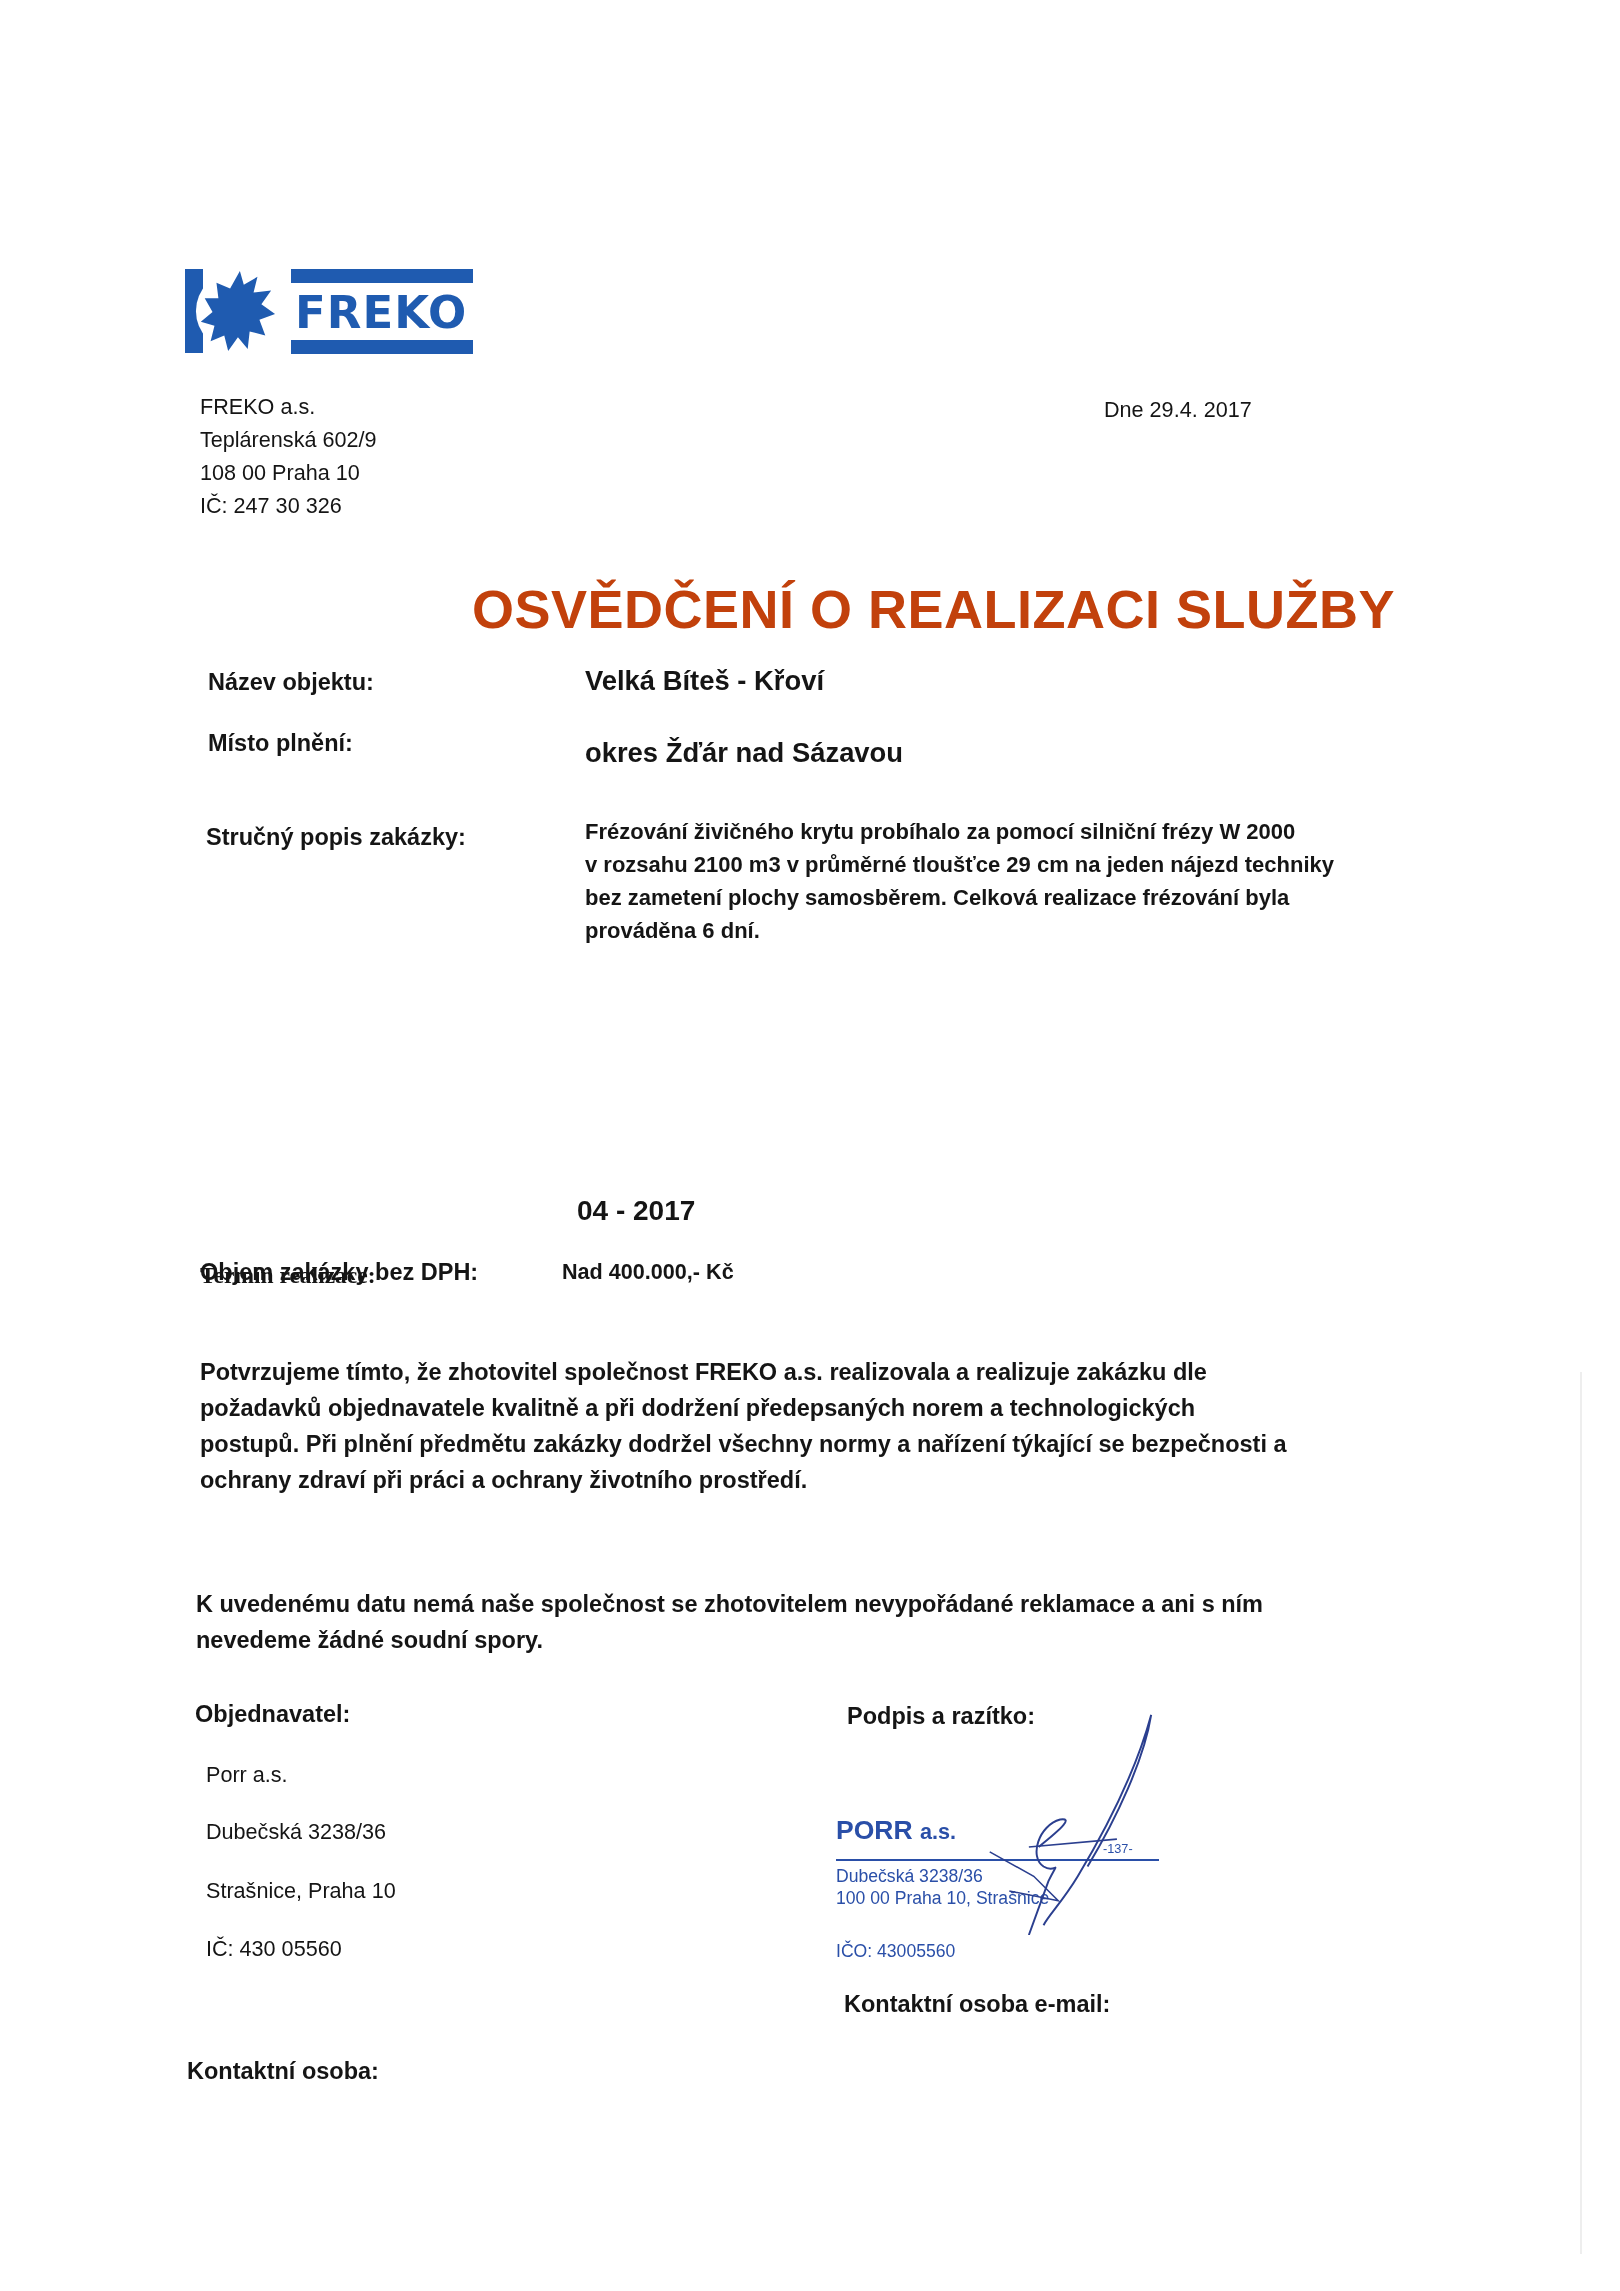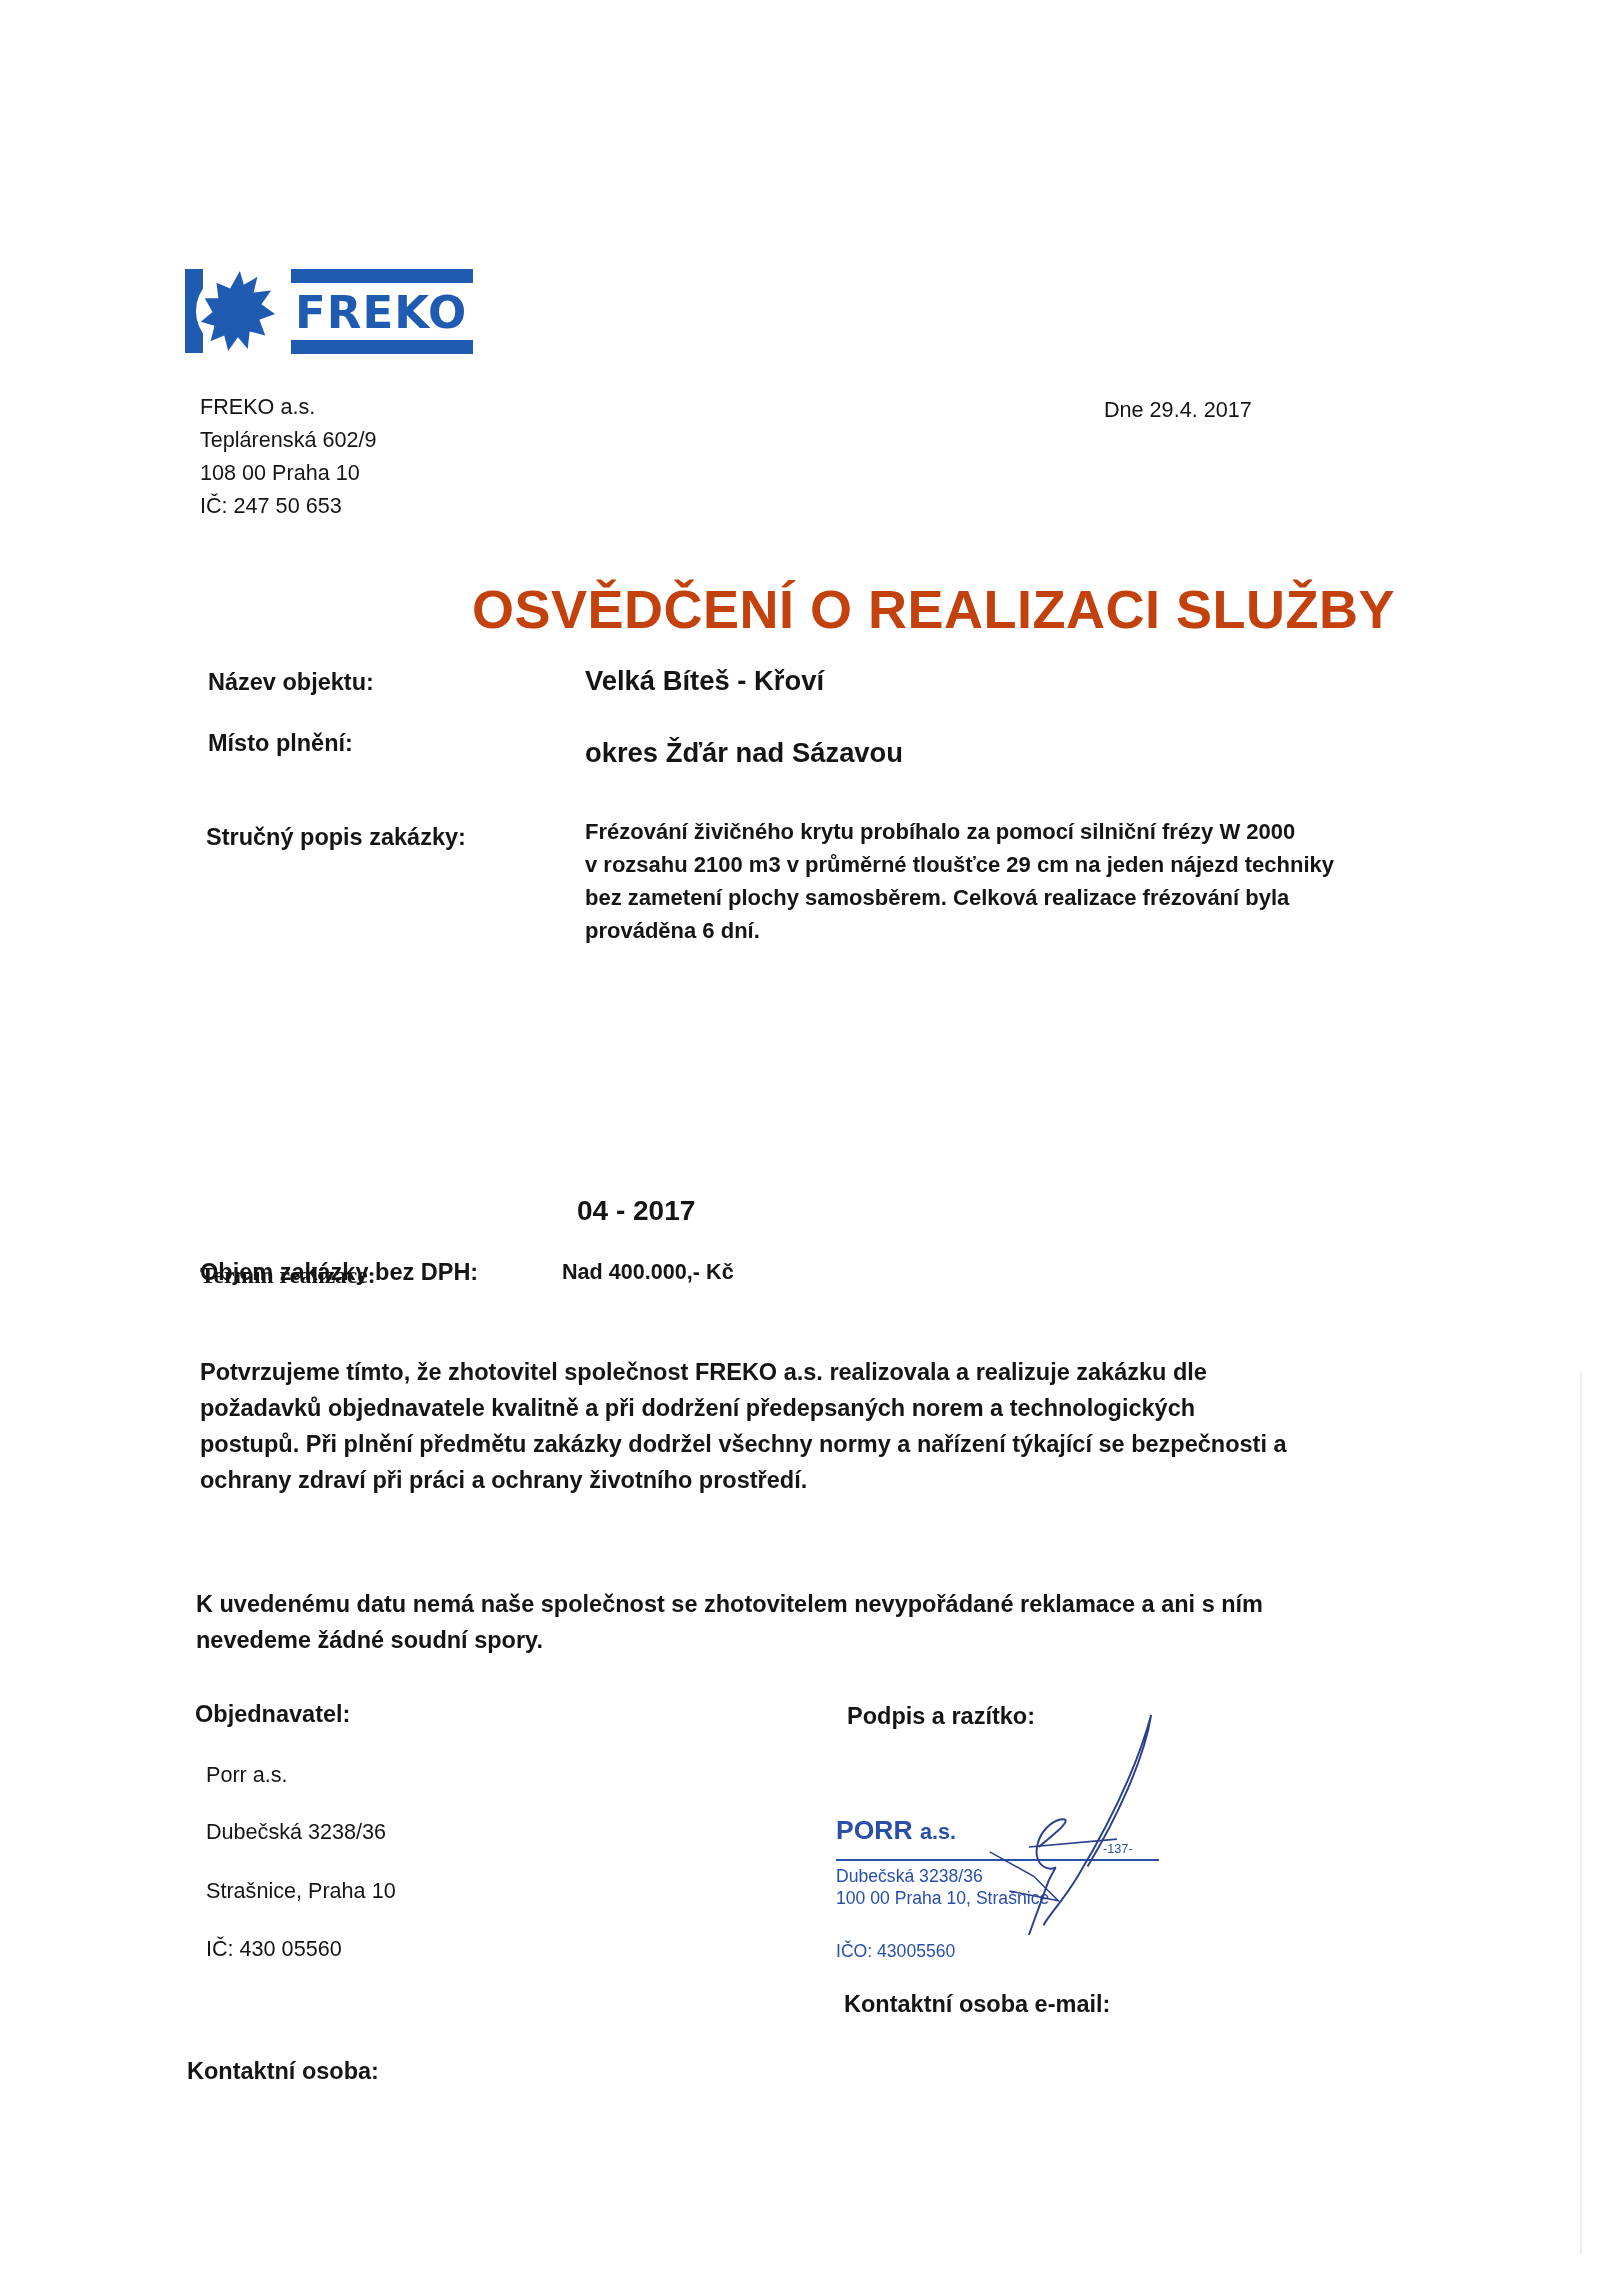--- a/index.html
+++ b/index.html
@@ -76,21 +76,21 @@
   </svg>
   <div class="bar-top"></div>
   <div class="word">FREKO</div>
   <div class="bar-bot"></div>
 </div>
 
 <div class="abs sender">
   <div>FREKO a.s.</div>
   <div>Teplárenská 602/9</div>
   <div>108 00 Praha 10</div>
-  <div>IČ: 247 50 653</div>
+  <div>IČ: 247 30 326</div>
 </div>
 
 <div class="abs date">Dne 29.4. 2017</div>
 
 <div class="abs title">OSVĚDČENÍ O REALIZACI SLUŽBY</div>
 
 <div class="abs label" style="left:208px; top:669px;">Název objektu:</div>
 <div class="abs value-lg" style="left:585px; top:665px;">Velká Bíteš - Křoví</div>
 
 <div class="abs label" style="left:208px; top:730px;">Místo plnění:</div>

